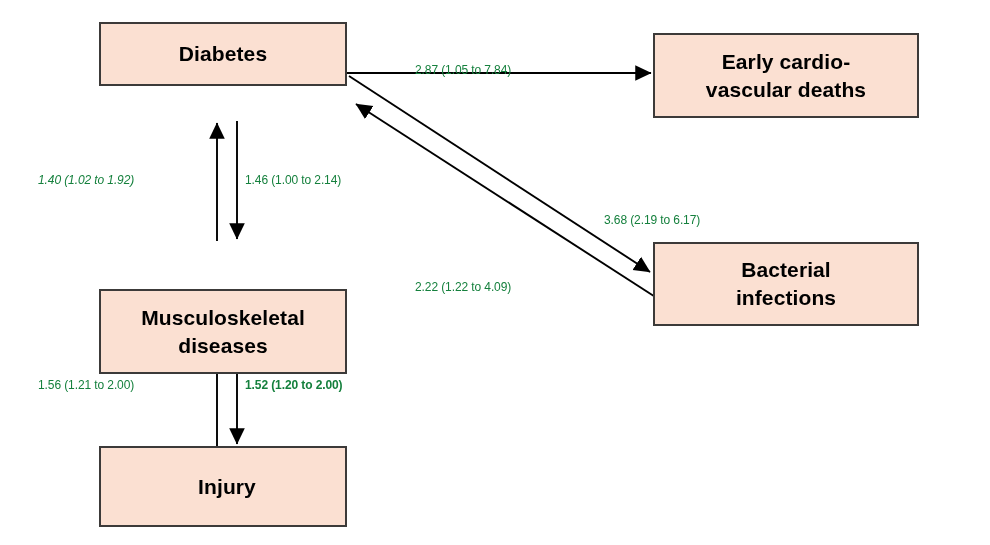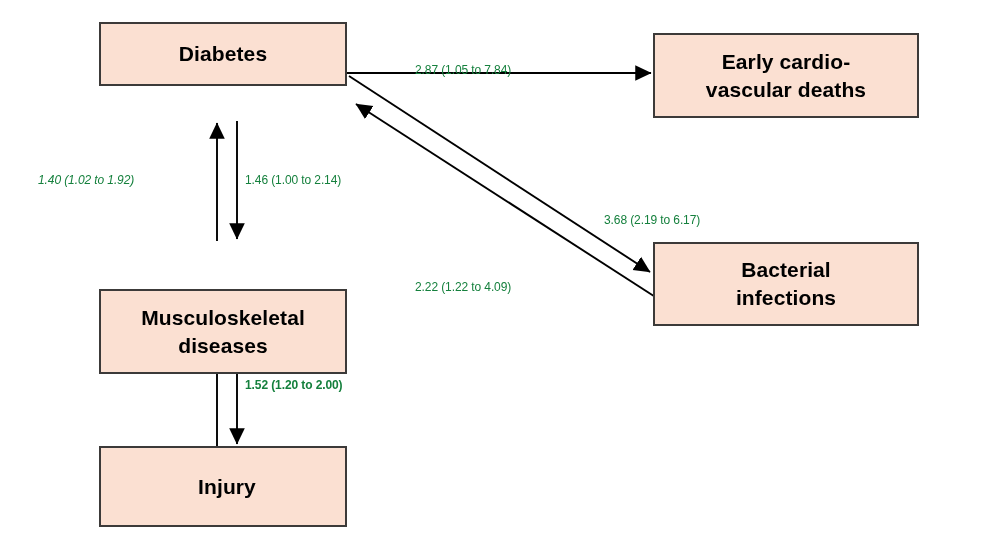--- a/index.html
+++ b/index.html
@@ -101,20 +101,21 @@
   <div class="node-box" style="left:99px; top:446px; width:248px; height:81px;padding-left:8px;">
     <span class="node-label">Injury</span>
   </div>
 
   <div class="edge-label" style="left:415px; top:63px;">2.87 (1.05 to 7.84)</div>
 
   <div class="edge-label" style="left:38px; top:173px;font-style:italic;">1.40 (1.02 to 1.92)</div>
 
   <div class="edge-label" style="left:245px; top:173px;">1.46 (1.00 to 2.14)</div>
 
+  <div class="edge-label" style="left:38px; top:378px;">1.56 (1.21 to 2.00)</div>
 
   <div class="edge-label" style="left:245px; top:378px;font-weight:bold;">1.52 (1.20 to 2.00)</div>
 
   <div class="edge-label" style="left:604px; top:213px;">3.68 (2.19 to 6.17)</div>
 
   <div class="edge-label" style="left:415px; top:256px;margin-top:24px;">2.22 (1.22 to 4.09)</div>
 
 </div>
 
 </body></html>

